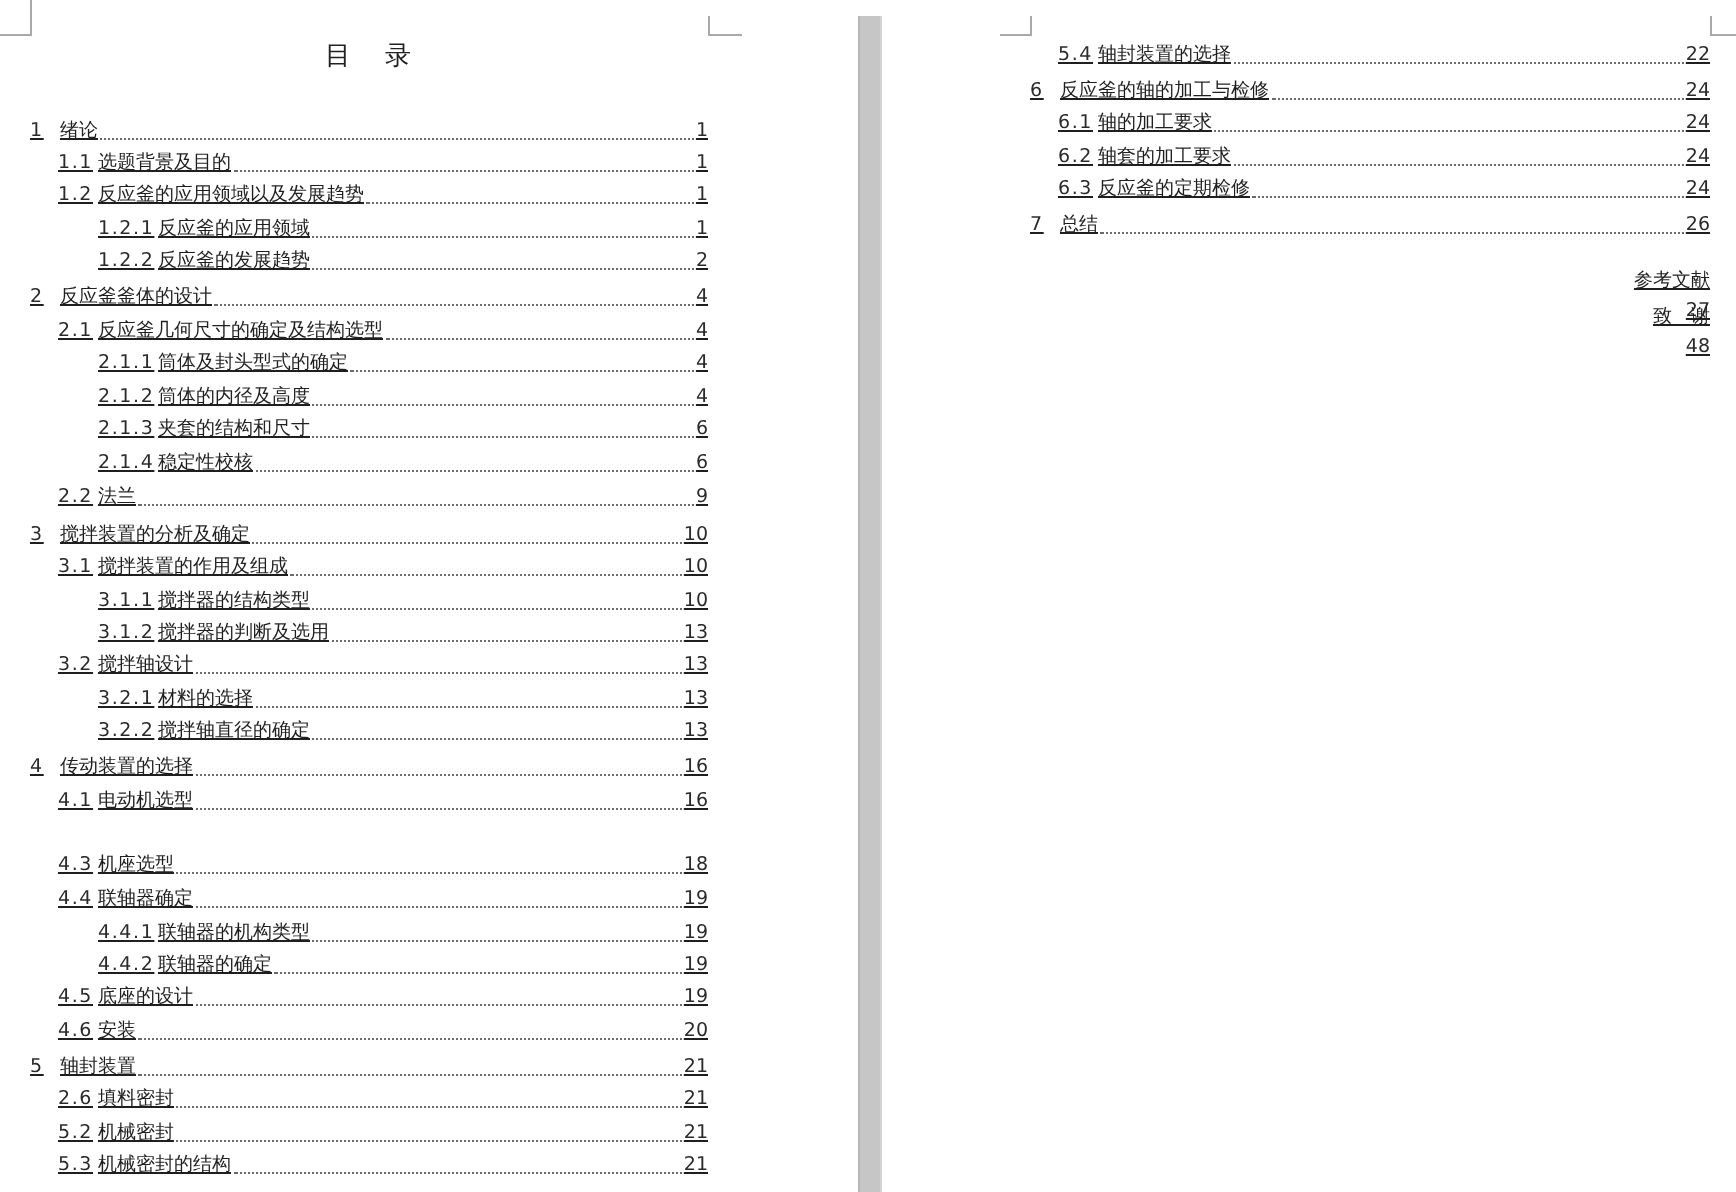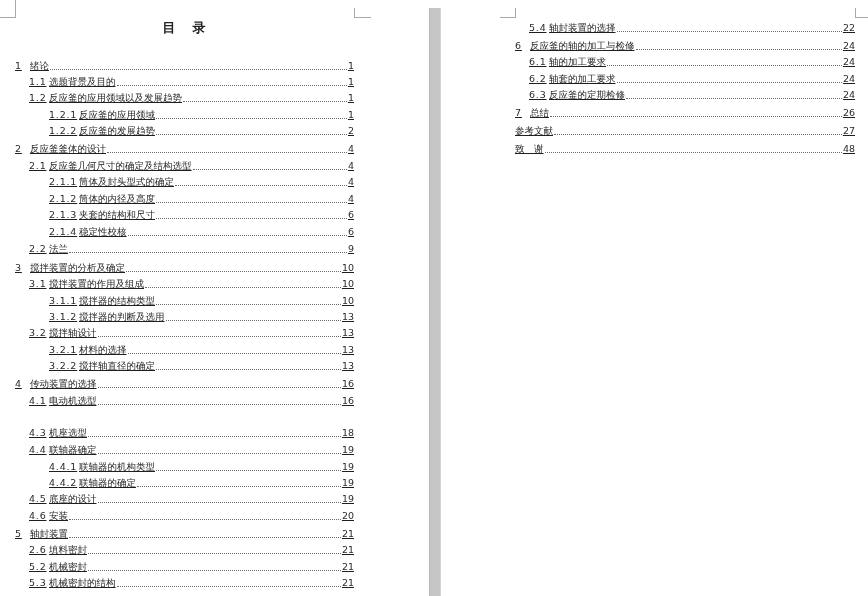--- a/index.html
+++ b/index.html
@@ -13,21 +13,21 @@
   #left-page { left:0; width:429px; }
   .gutter {
     position:absolute; left:429px; top:8px; width:12px; height:588px;
     background:#c6c6c6;
     border-left:1px solid #b8b8b8; border-right:1px solid #d4d4d4;
     box-sizing:border-box;
   }
   .corner { position:absolute; border-color:#a9a9a9; border-style:solid; border-width:0; }
   .toc-title {
     position:absolute; left:150px; top:19px; width:70px; text-align:center;
-    font-size:13px; font-weight:bold; letter-spacing:2px; color:#222;
+    font-size:13px; font-weight:normal; letter-spacing:2px; color:#222;
   }
   .row {
     position:absolute; height:12px; display:flex; align-items:flex-end;
     font-size:9.5px; line-height:12px; white-space:nowrap;text-decoration:underline;
   }
   .num { flex:none; letter-spacing:0.8px; color:#2a2a2a; }
   .l1 .num { width:15px; }
   .l2 .num { width:20px; }
   .l3 .num { width:30px; }
   .title { flex:none; color:#1f1f1f;margin-top:10px; }
@@ -36,21 +36,21 @@
     margin:0 1px 2px 1px;
   }
   .pg { flex:none; text-align:right; color:#2a2a2a; }
   
   .lp.l1 { left:15px; width:339px; }
   .lp.l2 { left:29px; width:325px; }
   .lp.l3 { left:49px; width:305px; }
   
   .rp.l1 { left:515px; width:340px; }
   .rp.l2 { left:529px; width:326px; }
-  .rp.l0 { left:515px; width:340px; }
+  .rp.l0 { left:515px; width:340px;flex-direction:column; }
 </style>
 </head>
 <body>
 
 <div class="page" id="left-page">
   <div class="corner" style="left:0;top:0;width:15px;height:17px;border-right-width:1px;border-bottom-width:1px;"></div>
   <div class="corner" style="left:354px;top:8px;width:16px;height:9px;border-left-width:1px;border-bottom-width:1px;"></div>
 
   <div class="toc-title">目　录</div>
 

